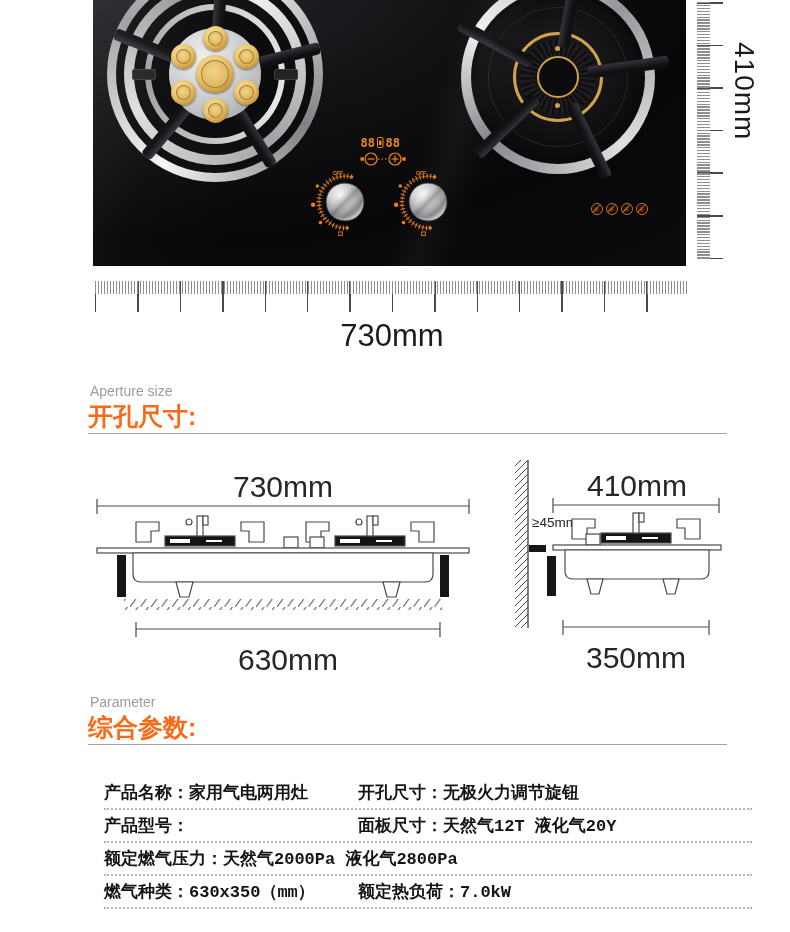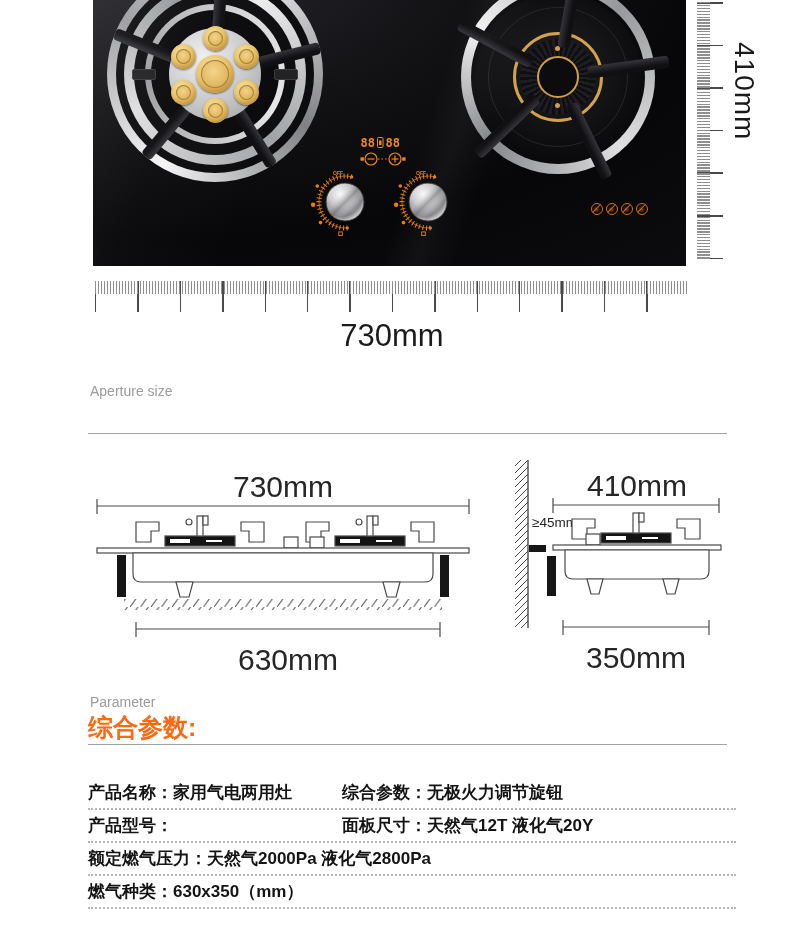--- a/index.html
+++ b/index.html
@@ -77,21 +77,21 @@
   .en-1{top:383px;}.zh-1{top:400px;}.line-1{top:433px;}
   .en-2{top:694px;}.zh-2{top:711px;}.line-2{top:744px;}
 
   
   .draw-front{position:absolute;left:88px;top:453px;width:400px;height:232px;}
   .draw-side{position:absolute;left:503px;top:450px;width:245px;height:235px;}
   .dim-text{font-size:30px;fill:#262626;font-family:"Liberation Sans",sans-serif;}
   .gap-text{font-size:13.5px;fill:#262626;font-family:"Liberation Sans",sans-serif;}
 
   
-  .spec{position:absolute;left:88px;top:777px;width:648px;}
+  .spec{position:absolute;left:104px;top:777px;width:648px;font-family:Liberation Mono, monospace;}
   .spec-row{display:flex;align-items:center;height:33px;box-sizing:border-box;
     border-bottom:2px dotted #b5b5b5;font-size:17px;font-weight:600;color:#141414;}
   .cell-l{width:254px;}
   .cell-r{flex:1;}
 </style>
 </head>
 <body>
 
 <div class="page">
 
@@ -213,20 +213,21 @@
   </div>
   <div class="v-label">410mm</div>
 
   <div class="h-ruler">
     <div class="long"></div>
     <div class="small"></div>
   </div>
   <div class="h-label">730mm</div>
 
   <div class="sec-en en-1">Aperture size</div>
+  <div class="sec-zh zh-1">开孔尺寸:</div>
   <div class="sec-line line-1"></div>
 
   <svg class="draw-front" viewBox="0 0 400 232">
     <defs>
       <pattern id="gh" width="10.5" height="11" patternUnits="userSpaceOnUse">
         <line x1="0" y1="11" x2="8" y2="0" stroke="#4a4a4a" stroke-width="1"></line>
       </pattern>
     </defs>
     <g stroke="#4a4a4a" stroke-width="1.2" fill="none">
       <line x1="9" y1="46" x2="9" y2="61"></line>
@@ -321,27 +322,28 @@
     <text class="dim-text" x="133" y="218" text-anchor="middle">350mm</text>
   </svg>
 
   <div class="sec-en en-2">Parameter</div>
   <div class="sec-zh zh-2">综合参数:</div>
   <div class="sec-line line-2"></div>
 
   <div class="spec">
     <div class="spec-row">
       <div class="cell-l"><span>产品名称：</span><span>家用气电两用灶</span></div>
-      <div class="cell-r"><span>综合参数：</span><span>无极火力调节旋钮</span></div>
+      <div class="cell-r"><span>开孔尺寸：</span><span>无极火力调节旋钮</span></div>
     </div>
     <div class="spec-row">
       <div class="cell-l"><span>产品型号：</span><span></span></div>
       <div class="cell-r"><span>面板尺寸：</span><span>天然气12T 液化气20Y</span></div>
     </div>
     <div class="spec-row">
       <div class="cell-r"><span>额定燃气压力：</span><span>天然气2000Pa 液化气2800Pa</span></div>
     </div>
     <div class="spec-row">
       <div class="cell-l"><span>燃气种类：</span><span>630x350（mm）</span></div>
+      <div class="cell-r"><span>额定热负荷：</span><span>7.0kW</span></div>
     </div>
   </div>
 
 </div>
 
 </body></html>

